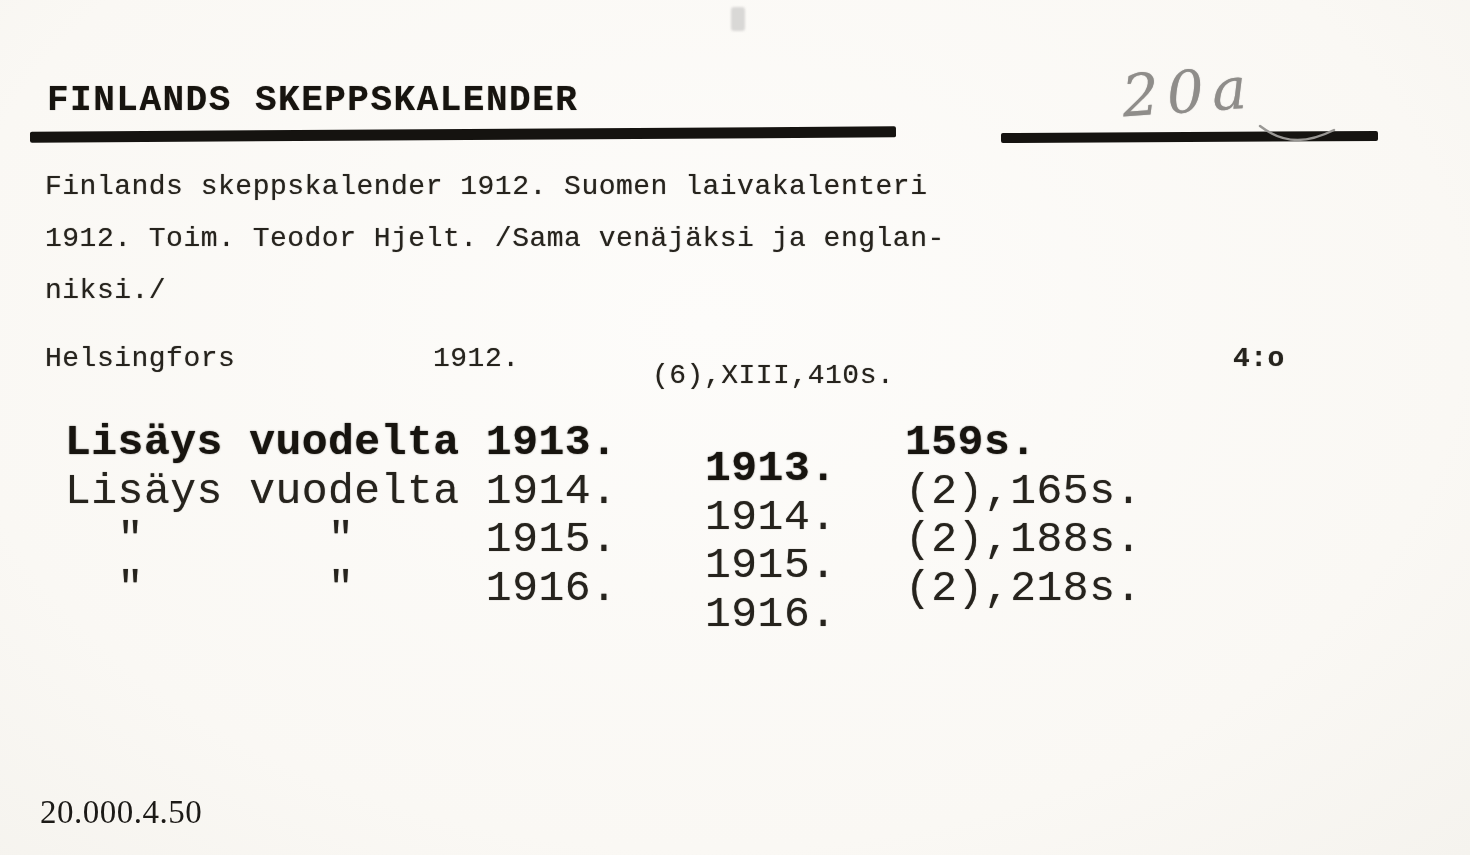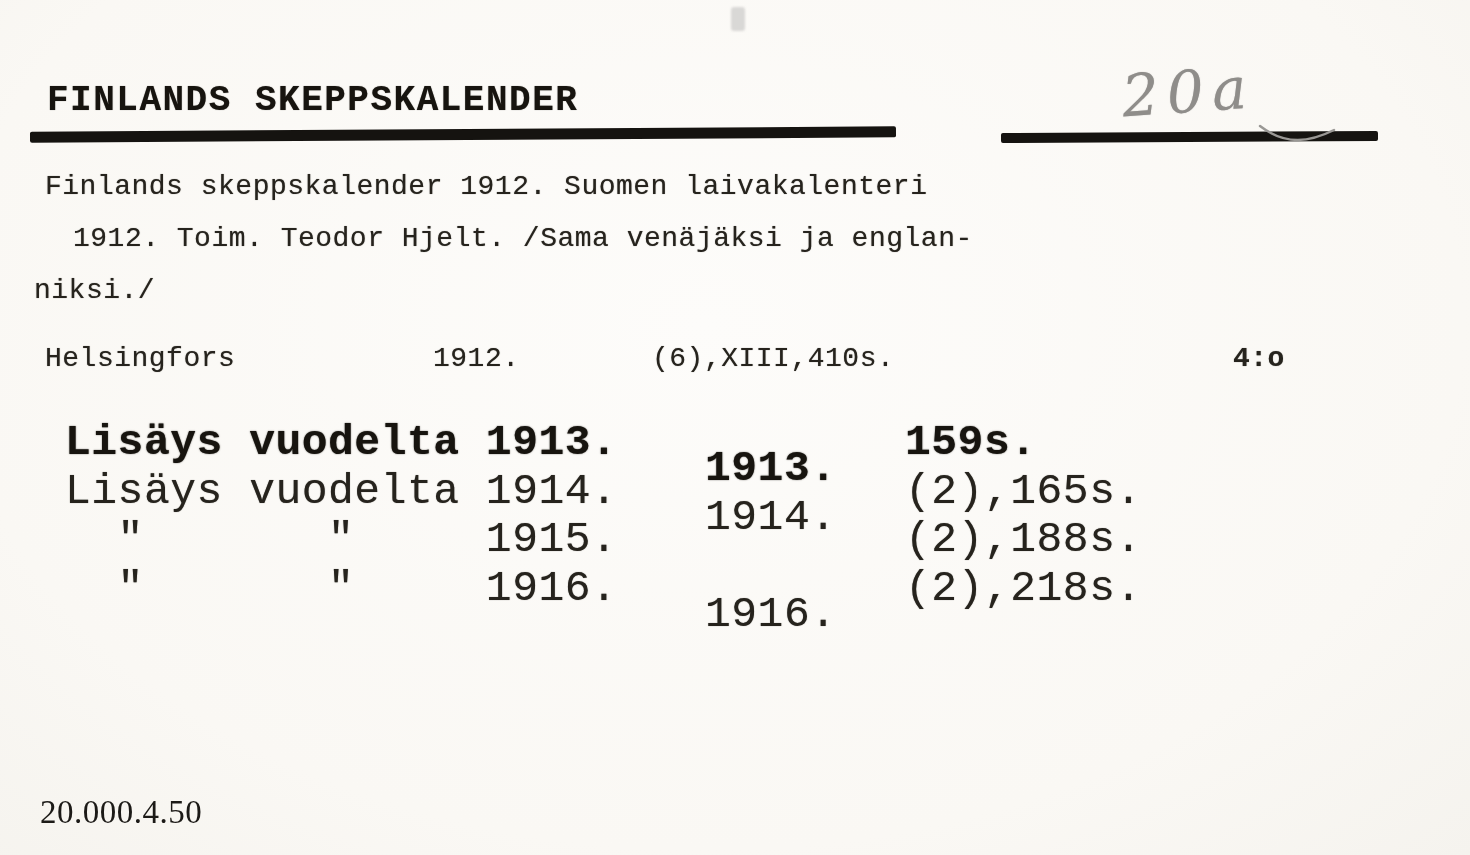--- a/index.html
+++ b/index.html
@@ -63,27 +63,27 @@
   }
   .smudge {
     position: absolute;
     left: 731px; top: 7px;
     width: 14px; height: 24px;
     background: #d9d8d6;
     border-radius: 3px;
     filter: blur(1px);
   }
   .body-line1 { left: 45px; top: 165px; }
-  .body-line2 { left: 45px; top: 217px; margin-left: 28px; }
-  .body-line3 { left: 34px; top: 269px; }
+  .body-line2 { left: 45px; top: 217px; }
+  .body-line3 { left: 45px; top: 269px; }
   .imprint { left: 45px; top: 321px; width: 1380px; height: 46px; }
   .imprint span { position: absolute; top: 16px; }
   .imprint-place     { left: 0; }
   .imprint-year      { left: 372px; margin-left: 16px; }
-  .imprint-collation { left: 607px; }
+  .imprint-collation { left: 607px; margin-top: 17px; }
   .imprint-format    { left: 1188px; font-weight: bold; }
 
   .supplements {
     position: absolute;
     left: 65px; top: 421px;
     width: 1150px; height: 200px;
   }
   .trow {
     position: relative;
     height: 48.5px;
@@ -147,20 +147,21 @@
       <span class="c-year">1913.</span>
       <span class="c-pages">159s.</span>
     </div>
     <div class="trow">
       <span class="c-entry">Lisäys vuodelta 1914.</span>
       <span class="c-year">1914.</span>
       <span class="c-pages">(2),165s.</span>
     </div>
     <div class="trow">
       <span class="c-entry">  "       "     1915.</span>
+      <span class="c-year">1915.</span>
       <span class="c-pages">(2),188s.</span>
     </div>
     <div class="trow">
       <span class="c-entry">  "       "     1916.</span>
       <span class="c-year">1916.</span>
       <span class="c-pages">(2),218s.</span>
     </div>
   </div>
 
   <div class="print-code">20.000.4.50</div>

